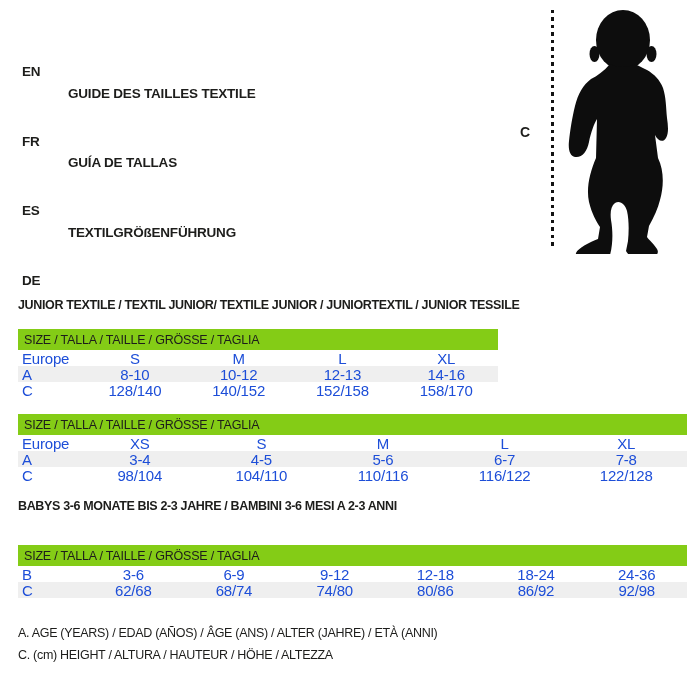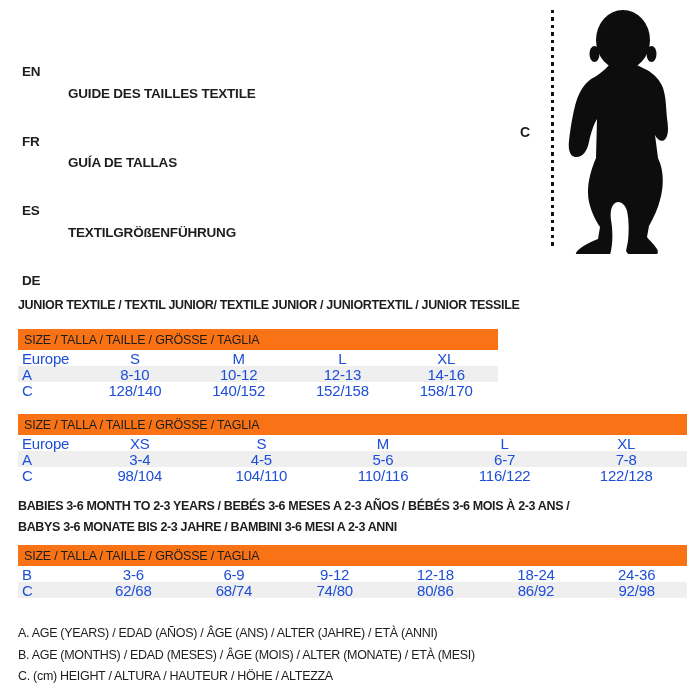--- a/index.html
+++ b/index.html
@@ -19,21 +19,21 @@
   .kid-svg{position:absolute;left:62px;top:8px;width:128px;height:246px;}
   
   .content{position:absolute;left:18px;top:250px;width:669px;margin-top:47px;}
   .tbl-title{margin:0;font-size:12.5px;font-weight:700;letter-spacing:-0.35px;line-height:16px;}
   .subsc{font-size:8.5px;vertical-align:-2px;}
   .title2line{line-height:21px;height:42px;}
   .size-table{margin-top:16px;}
   .t2-sec{margin-top:10px;}
   .t3-sec{margin-top:13px;}
   .t3-sec .size-table{margin-top:7px;}
-  .thead{height:21px;display:flex;align-items:center;background:#f97316;
+  .thead{height:21px;display:flex;align-items:center;background:#84cc16;
     padding-left:6px;font-size:12.5px;letter-spacing:-0.2px;color:#1d1d1b;box-sizing:border-box;}
   .trow{display:grid;align-items:center;height:16px;font-size:15px;letter-spacing:-0.2px;color:#1d4ed8;}
   .trow.shaded{background:#efefef;}
   .rl{text-align:left;padding-left:4px;}
   .cell{text-align:center;}
   .t1{width:480px;}
   .t1 .trow{grid-template-columns:65px repeat(4,1fr);}
   .t2 .trow{grid-template-columns:61px repeat(5,1fr);}
   .t3 .trow{grid-template-columns:65px repeat(6,1fr);}
   
@@ -143,21 +143,20 @@
           <span class="cell">104/110</span>
           <span class="cell">110/116</span>
           <span class="cell">116/122</span>
           <span class="cell">122/128</span>
         </div>
       </div>
     </section>
 
     <section class="t3-sec">
       <h2 class="tbl-title title2line">
-        <div>BABIES 3-6 MONTH TO 2-3 YEARS / BEBÉS 3-6 MESES A 2-3 AÑOS / BÉBÉS 3-6 MOIS À 2-3 ANS /</div>
         <div>BABYS 3-6 MONATE BIS 2-3 JAHRE / BAMBINI 3-6 MESI A 2-3 ANNI</div>
       </h2>
       <div class="size-table t3">
         <div class="thead">SIZE / TALLA / TAILLE / GRÖSSE / TAGLIA</div>
         <div class="trow">
           <span class="rl">B</span>
           <span class="cell">3-6</span>
           <span class="cell">6-9</span>
           <span class="cell">9-12</span>
           <span class="cell">12-18</span>
@@ -171,18 +170,17 @@
           <span class="cell">74/80</span>
           <span class="cell">80/86</span>
           <span class="cell">86/92</span>
           <span class="cell">92/98</span>
         </div>
       </div>
     </section>
 
     <div class="notes">
       <div class="note-line">A. AGE (YEARS) / EDAD (AÑOS) / ÂGE (ANS) / ALTER (JAHRE) / ETÀ (ANNI)</div>
-      <div class="note-line">B. AGE (MONTHS) / EDAD (MESES) / ÂGE (MOIS) / ALTER (MONATE) / ETÀ (MESI)</div>
       <div class="note-line">C. (cm) HEIGHT / ALTURA / HAUTEUR / HÖHE / ALTEZZA</div>
     </div>
 
   </div>
 </div>
 
 </body></html>

